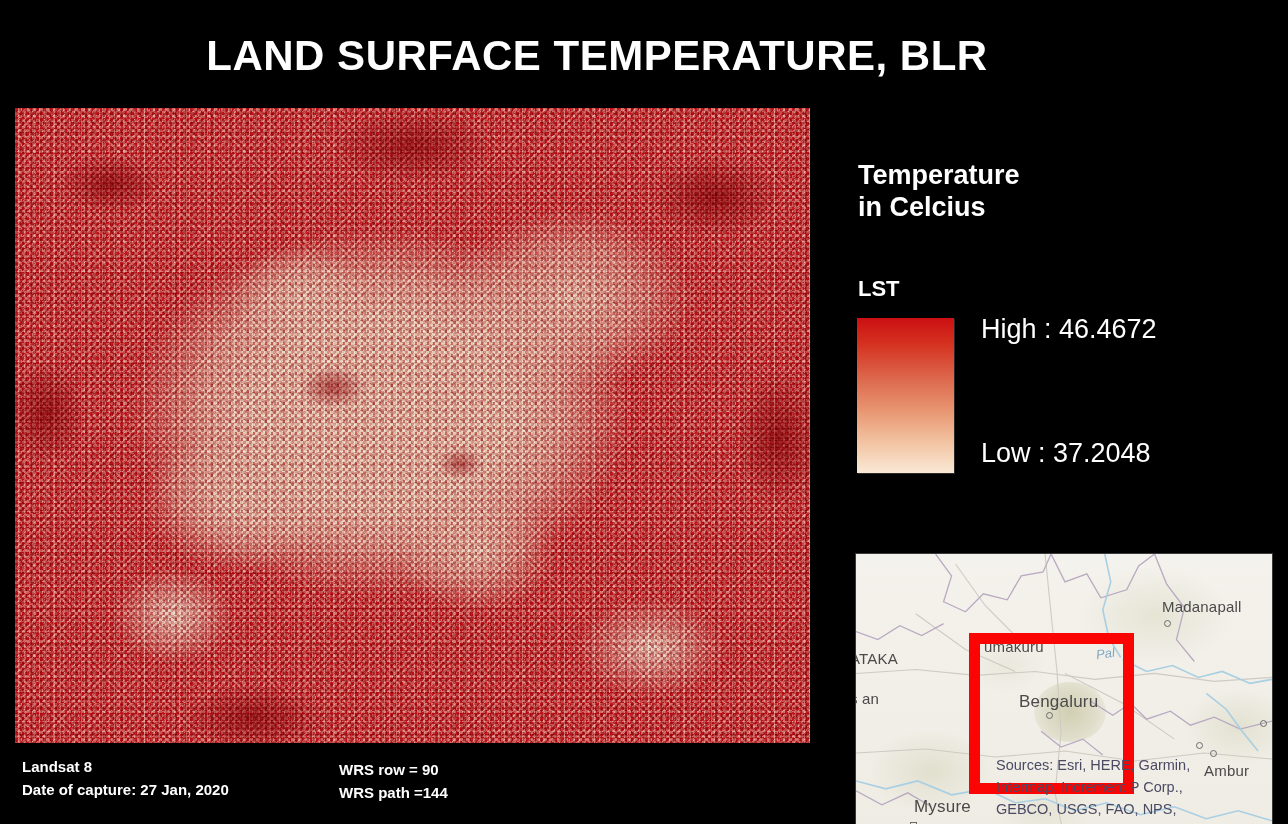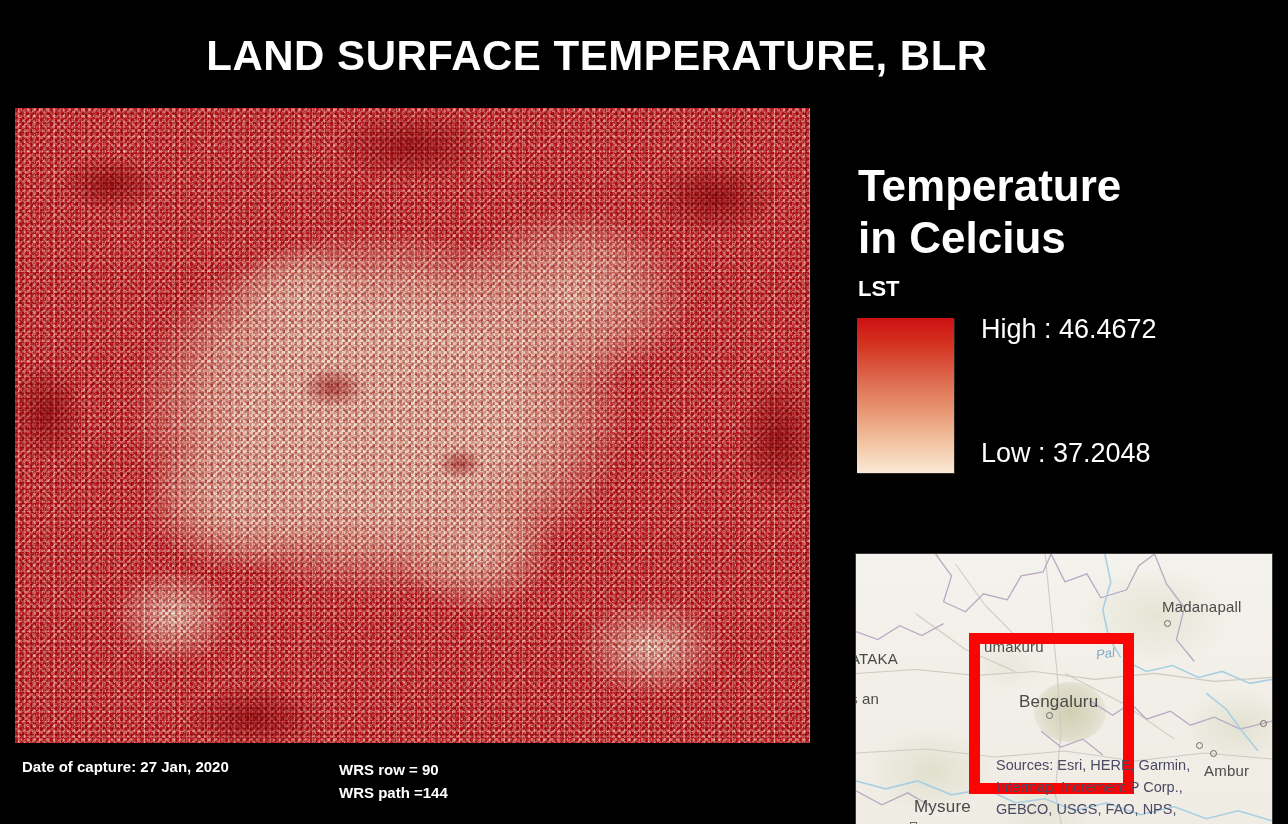--- a/index.html
+++ b/index.html
@@ -129,21 +129,21 @@
     font-weight: bold;
     line-height: 1.55;
     white-space: nowrap;
   }
 
   
   #legend-heading {
     position: absolute;
     left: 858px;
     top: 160px;
-    font-size: 44px;
+    font-size: 27px;
     font-weight: bold;
     line-height: 1.18;
     white-space: pre-line;
   }
   #legend-field-name {
     position: absolute;
     left: 858px;
     top: 276px;
     font-size: 22px;
     font-weight: bold;
@@ -281,20 +281,21 @@
   <div class="raster-layer" id="raster-core"></div>
   <div class="raster-layer" id="raster-speckle-a"></div>
   <div class="raster-layer" id="raster-speckle-b"></div>
   <div class="raster-layer" id="raster-speckle-c"></div>
   <div class="raster-layer" id="raster-speckle-d"></div>
   <div class="raster-layer" id="raster-blotch"></div>
   <div class="raster-layer" id="raster-scan"></div>
 </div>
 
 <div id="footer-meta">
+  <div>Landsat 8</div>
   <div>Date of capture: 27 Jan, 2020</div>
 </div>
 <div id="footer-wrs">
   <div>WRS row = 90</div>
   <div>WRS path =144</div>
 </div>
 
 <div id="legend-heading">Temperature
 in Celcius</div>
 

